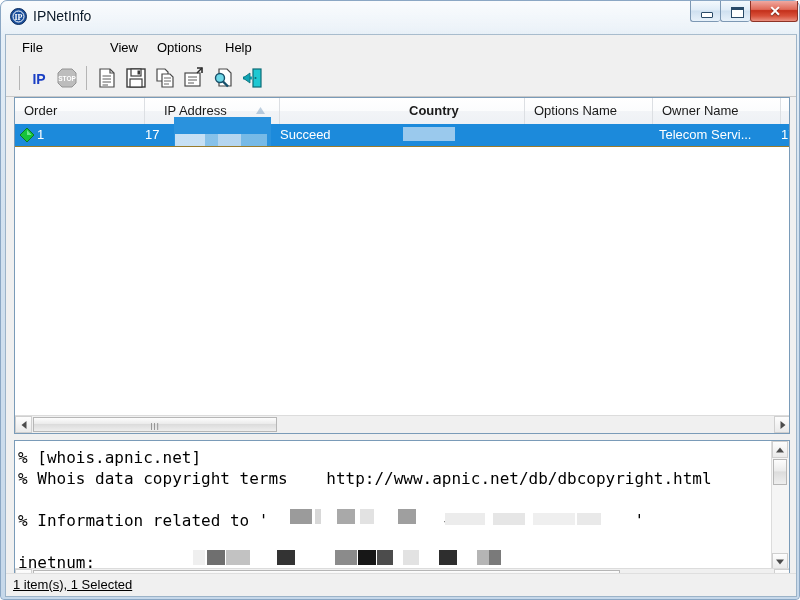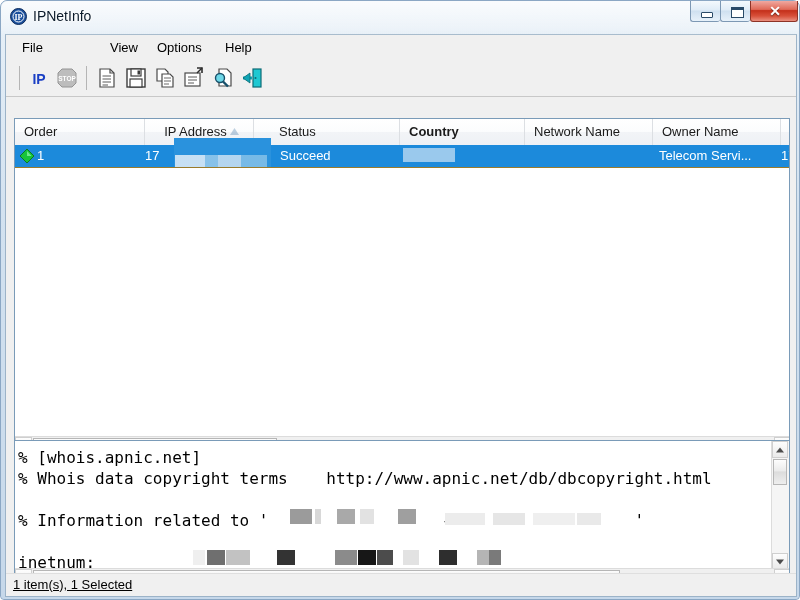--- a/index.html
+++ b/index.html
@@ -182,21 +182,20 @@
   
   #listview {
     position: absolute;
     left: 8px; top: 62px;
     width: 776px;
     height: 337px;
     box-sizing: border-box;
     background: #ffffff;
     border: 1px solid #7a9bb8;
     overflow: hidden;
-    margin-top: 21px;
   }
   #header-row {
     position: absolute;
     left: 0; top: 0;
     width: 776px;
     height: 26px;
     background: linear-gradient(to bottom, #ffffff 0%, #fbfcfd 50%, #f2f4f7 51%, #eef1f5 100%);
     border-bottom: 1px solid #d6d9dd;
   }
   .col-head {
@@ -470,29 +469,28 @@
           <path d="M4 13 h9" stroke="#0fa5b5" stroke-width="3"></path>
           <path d="M11 8 l0 10 l-7 -5 z" fill="#0fa5b5" stroke="#0c6b75" stroke-width="0.8"></path>
         </svg>
       </div>
     </div>
 
     <div id="listview">
 
       <div id="header-row">
         <div class="col-head" style="left:0px;   width:130px;">Order</div>
-        <div class="col-head" style="left:114px; width:125px;text-align:center;">
+        <div class="col-head" style="left:140px; width:125px;">
           <span>IP Address</span>
           <svg class="sort-arrow" viewBox="0 0 9 7">
             <polygon points="4.5,0 9,7 0,7" fill="#4a7ba8"></polygon>
           </svg>
         </div>
-        <div class="col-head" style="left:255px; width:130px;">Status</div>
         <div class="col-head" style="left:385px; width:125px;font-weight:bold;">Country</div>
-        <div class="col-head" style="left:510px; width:128px;">Network Name</div>
+        <div class="col-head" style="left:510px; width:128px;">Options Name</div>
         <div class="col-head" style="left:638px; width:128px;">Owner Name</div>
         <div class="col-head" style="left:766px; width:40px; border-right:none;">Fro</div>
       </div>
 
       <div id="data-row">
         <svg class="row-icon" viewBox="0 0 16 16">
           <polygon points="8,1 15,8 8,15 1,8" fill="#17c43a" stroke="#0a7a22" stroke-width="1"></polygon>
           <polygon points="8,3 12.5,8 8,8" fill="#7df09a" opacity="0.85"></polygon>
         </svg>
         <div class="cell" style="left:22px;  width:100px;">1</div>

